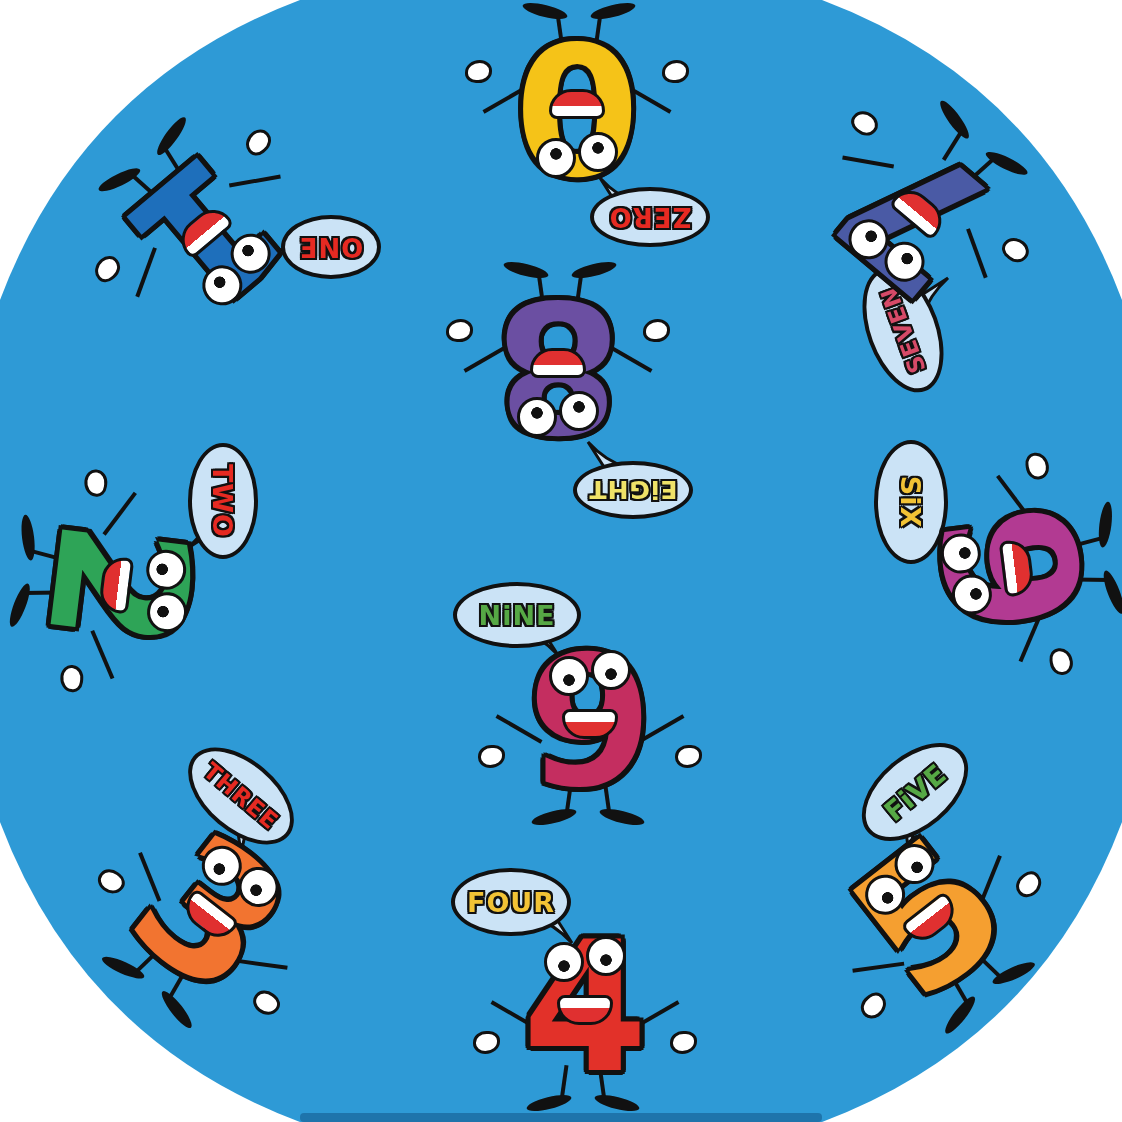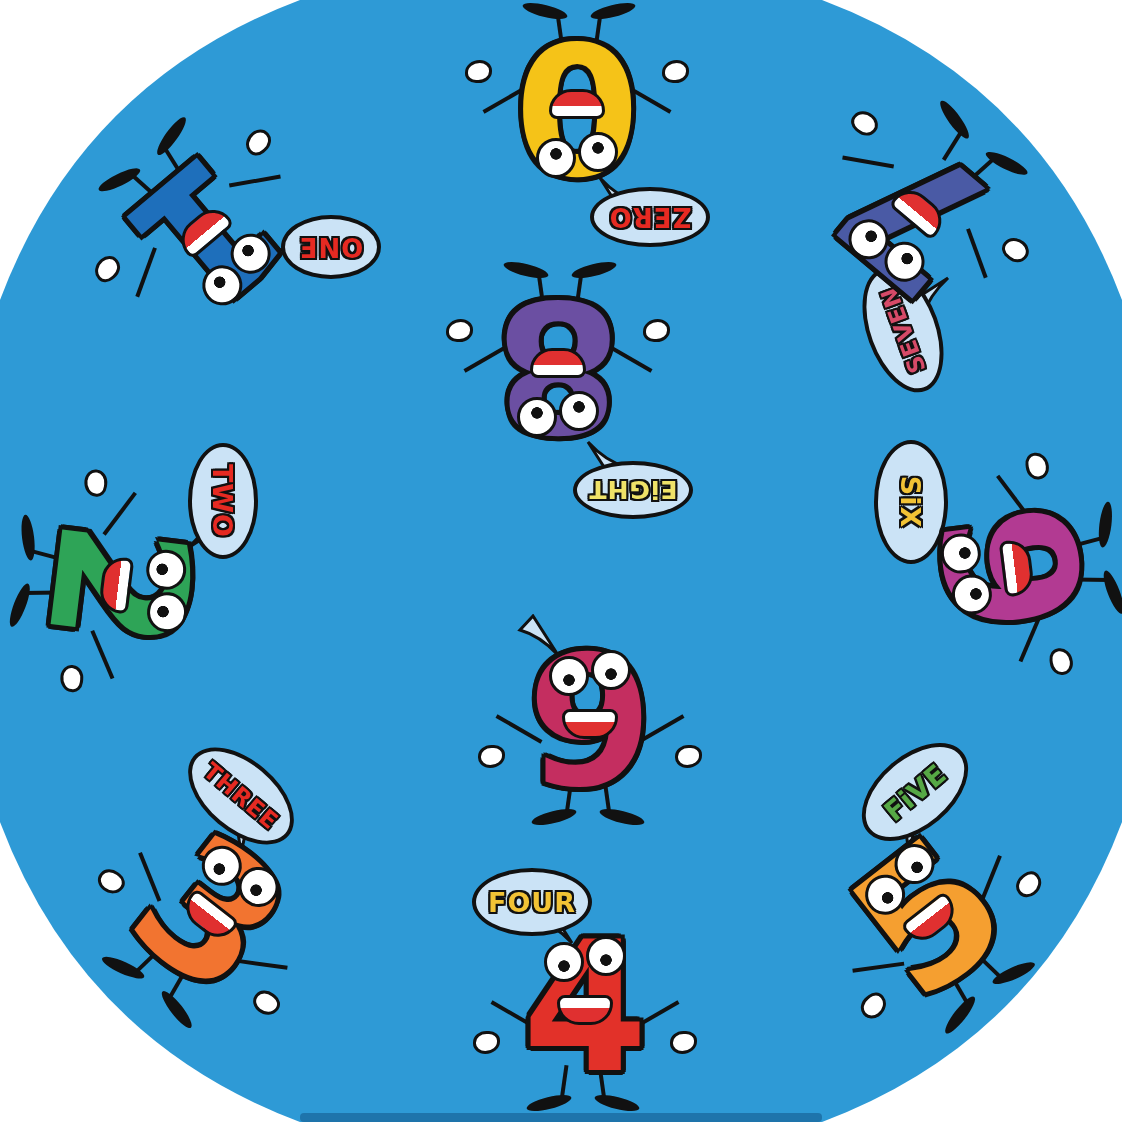--- a/index.html
+++ b/index.html
@@ -71,21 +71,21 @@
   .word{
     font-weight:bold;font-size:27px;letter-spacing:1px;white-space:nowrap;
     text-shadow:
       -2px -2px 0 #111,2px -2px 0 #111,-2px 2px 0 #111,2px 2px 0 #111,
       0 -2px 0 #111,0 2px 0 #111,-2px 0 0 #111,2px 0 0 #111;
   }
   .b0{left:590px;top:187px;width:120px;height:60px;transform:rotate(180deg);}
   .b1{left:281px;top:215px;width:100px;height:64px;transform:rotate(180deg);}
   .b2{left:165px;top:466px;width:116px;height:70px;transform:rotate(90deg);}
   .b3{left:179px;top:760px;width:124px;height:72px;transform:rotate(40deg);}
-  .b4{left:472px;top:868px;width:120px;height:68px;}
+  .b4{left:451px;top:868px;width:120px;height:68px;}
   .b5{left:853px;top:755px;width:124px;height:74px;transform:rotate(-40deg);}
   .b6{left:849px;top:465px;width:124px;height:74px;transform:rotate(90deg);}
   .b7{left:838px;top:294px;width:130px;height:72px;transform:rotate(-110deg);}
   .b8{left:573px;top:461px;width:120px;height:58px;transform:rotate(180deg);}
   .b9{left:453px;top:582px;width:128px;height:66px;}
   .b3 .word,.b7 .word{font-size:23px;}
   .b8 .word{font-size:25px;}
   .b1 .word,.b0 .word{font-size:26px;}
 
   
@@ -159,20 +159,23 @@
       </div>
     <div class="bubble b6" style="background-color: rgb(203, 227, 246);">
         <span class="word" style="color: rgb(242, 195, 53);">SiX</span>
       </div>
     <div class="bubble b7" style="background-color: rgb(203, 227, 246);">
         <span class="word" style="color: rgb(214, 74, 104);">SEVEN</span>
       </div>
     <div class="bubble b8" style="background-color: rgb(203, 227, 246);">
         <span class="word" style="color: rgb(239, 226, 104);">EiGHT</span>
       </div>
+    <div class="bubble b9" style="background-color: rgb(203, 227, 246);">
+        <span class="word" style="color: rgb(86, 168, 69);">NiNE</span>
+      </div>
 
     <div class="char c0">
       <i class="legs"></i><i class="shoes"></i>
       <i class="arms"></i><i class="gloves"></i>
       <b class="numeral" style="color: rgb(245, 195, 24);">0</b>
       <i class="eyes"></i><i class="mouth"></i>
     </div>
     <div class="char c1">
       <i class="legs"></i><i class="shoes"></i>
       <i class="arms"></i><i class="gloves"></i>

